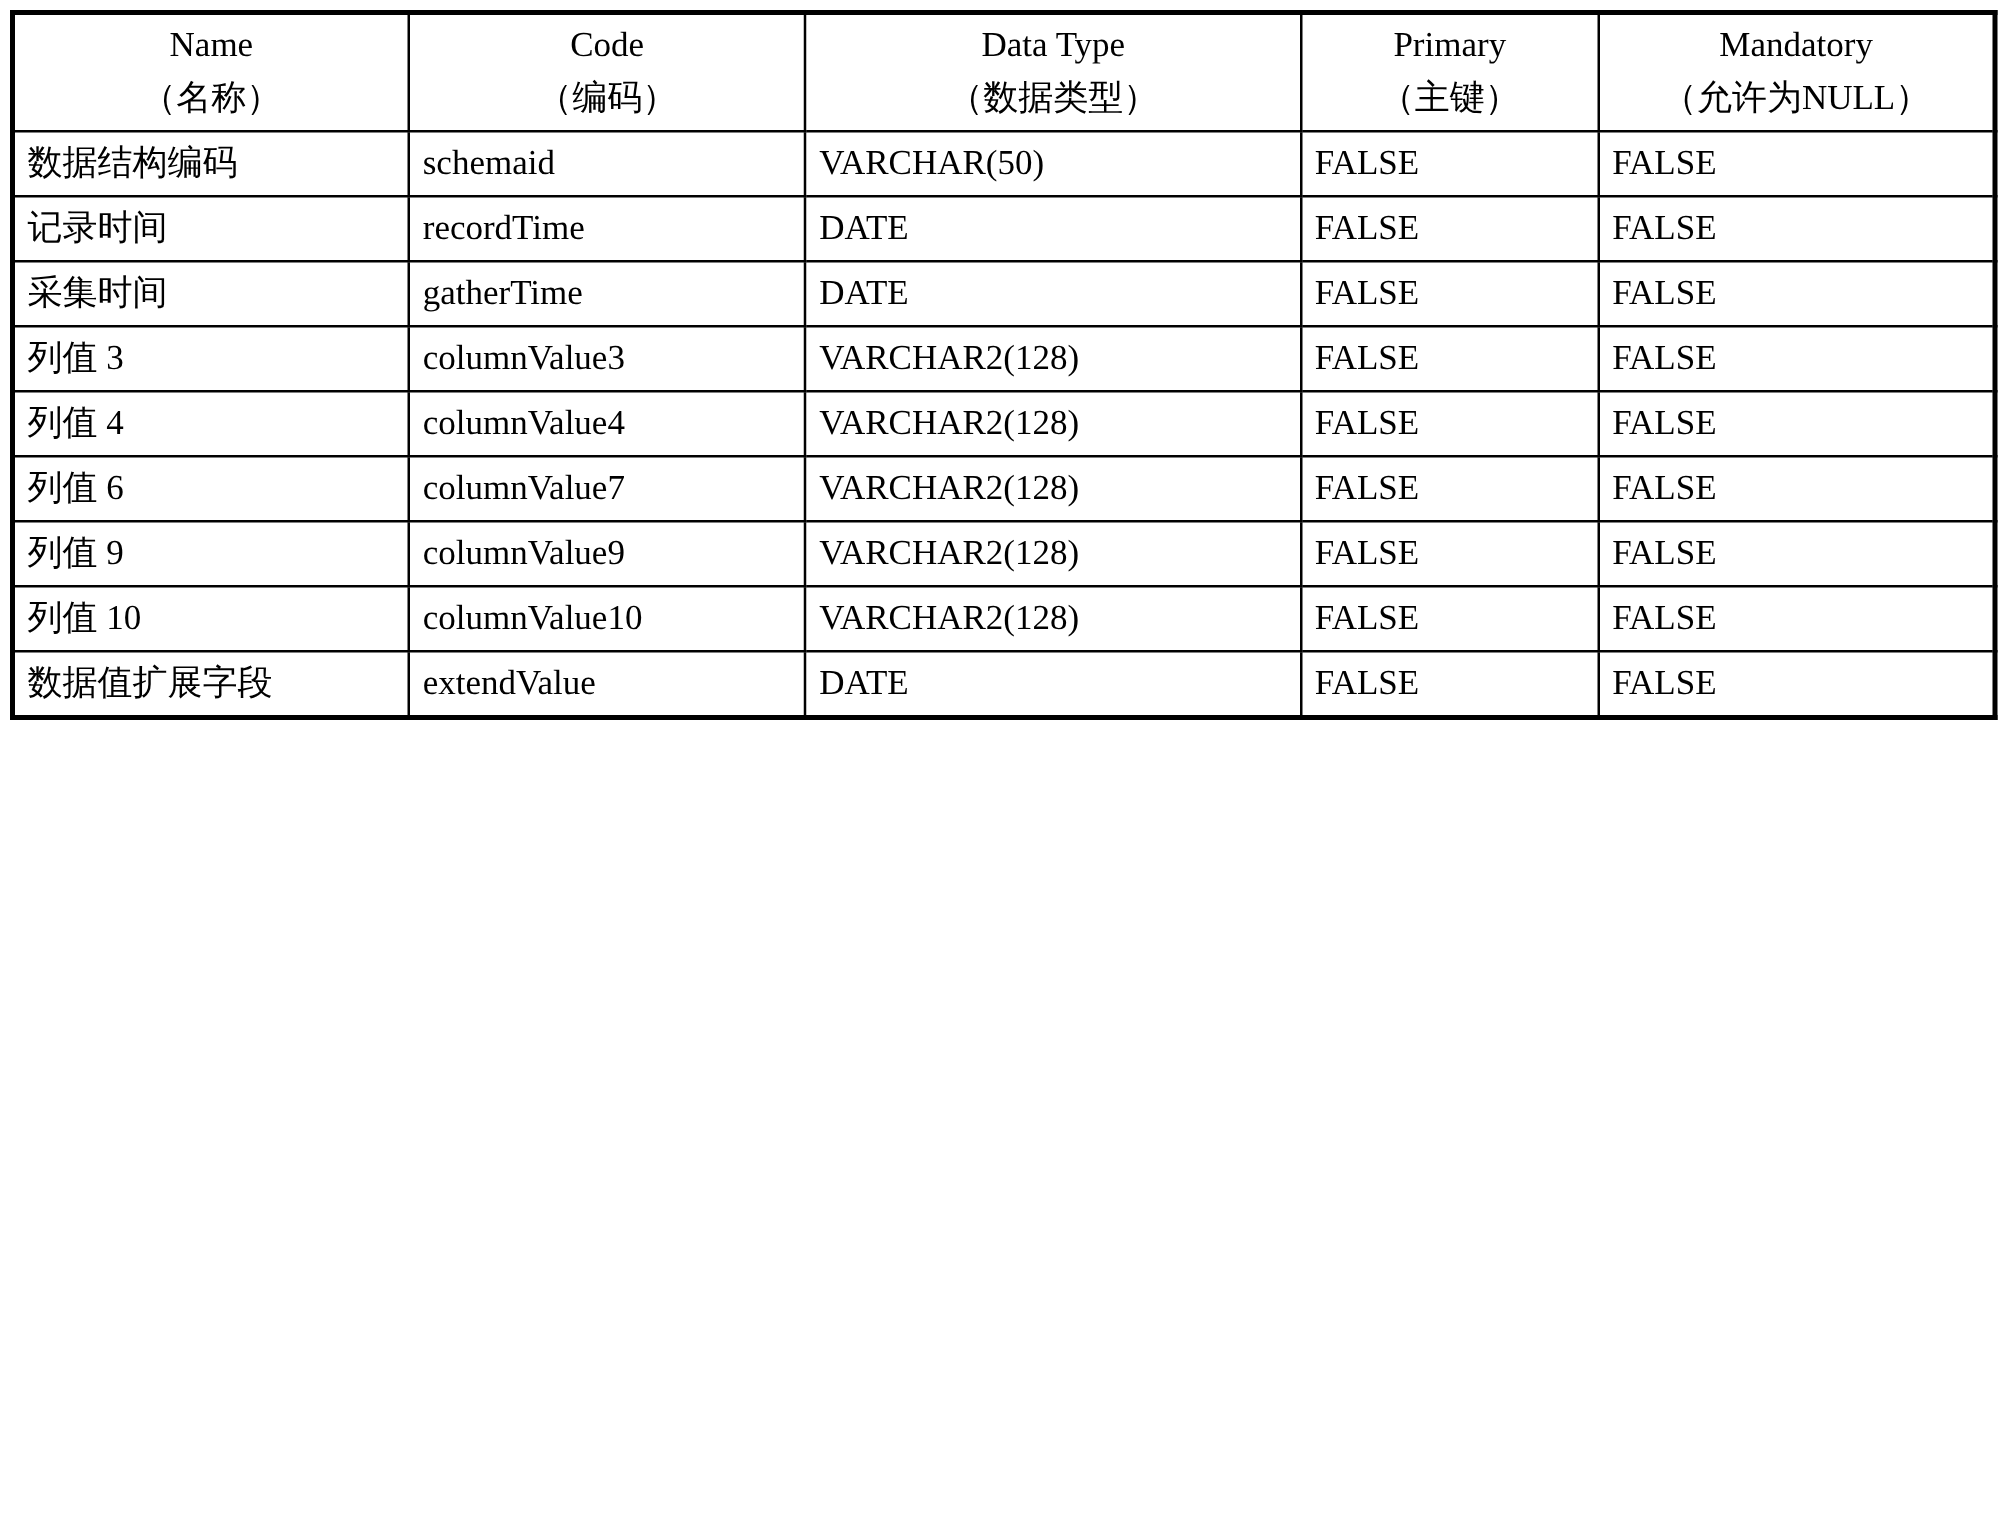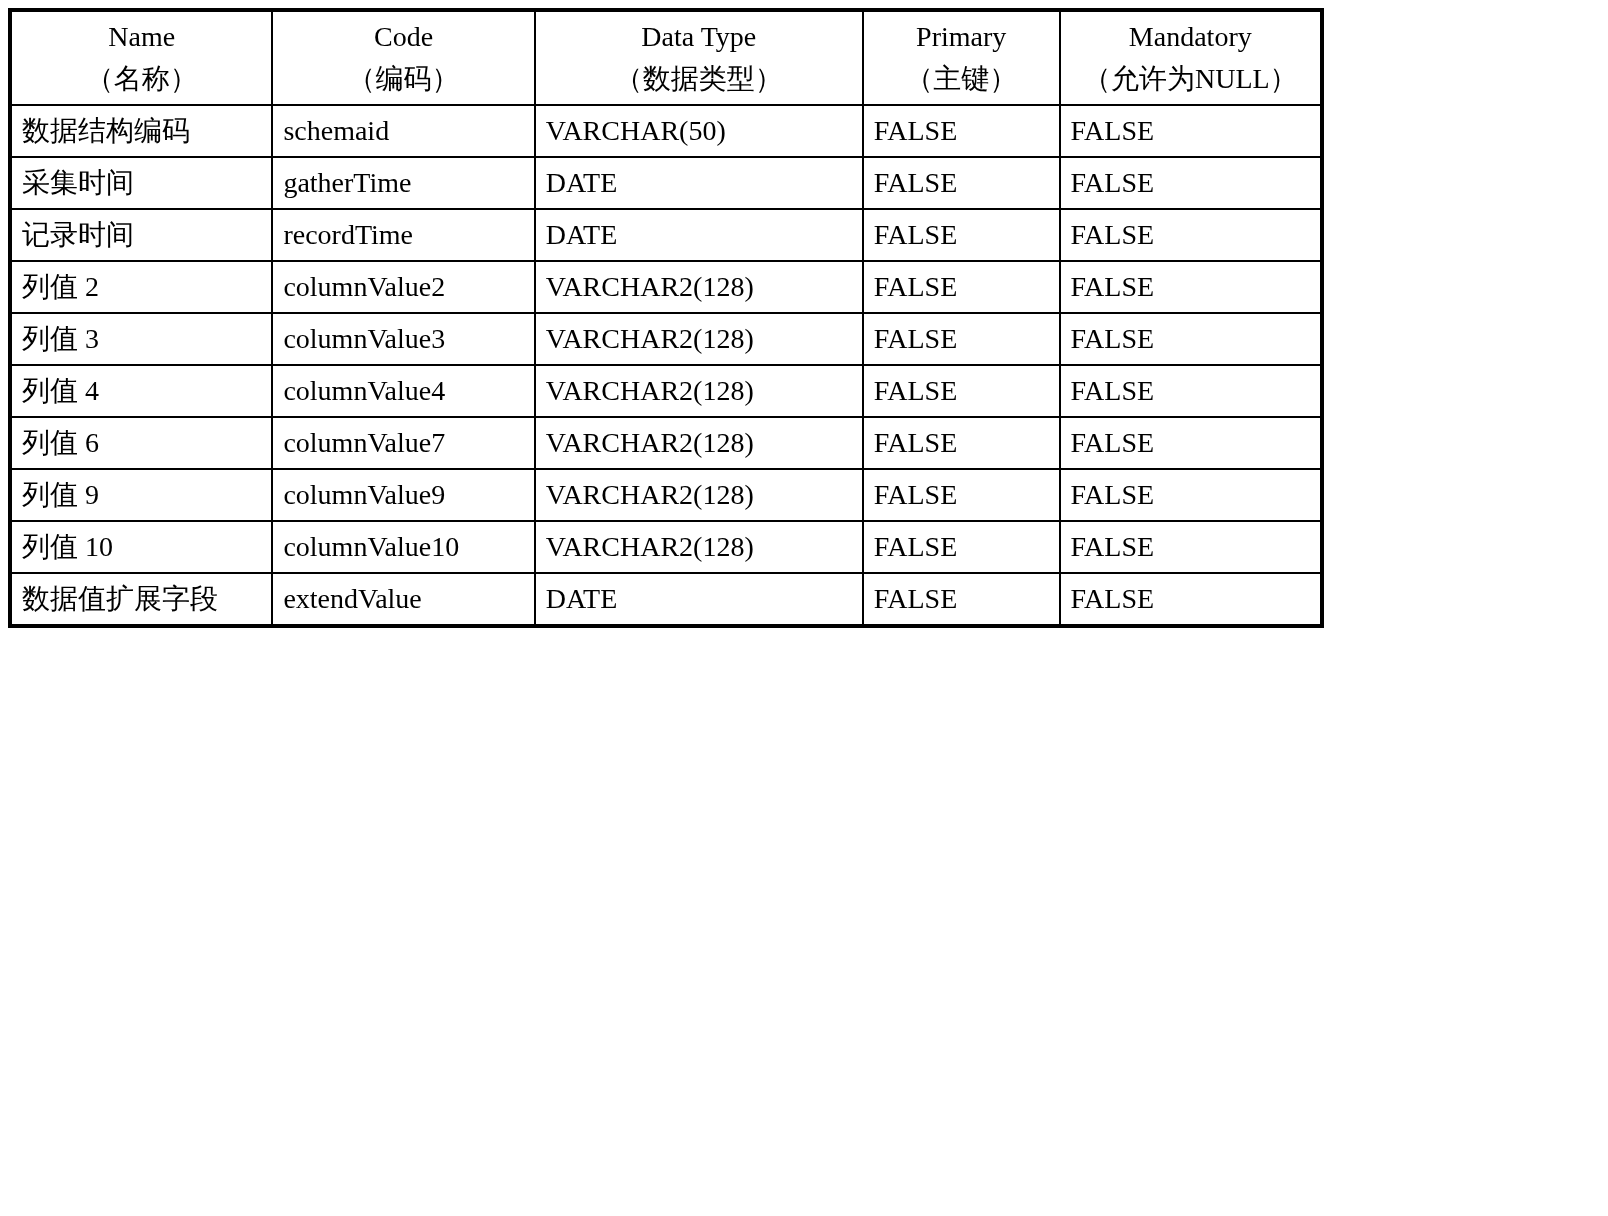--- a/index.html
+++ b/index.html
@@ -5,21 +5,21 @@
   body {
     margin: 0;
     padding: 0;
     background: #fff;
     font-family: "Times New Roman", "SimSun", serif;
     font-size: 28px;
     color: #000;
   }
   table {
     border-collapse: collapse;
-    width: 1316px;
+    width: 1590px;
     margin: 8px;
     border: 4px solid #000;
   }
   th, td {
     border: 2px solid #000;
     padding: 4px 10px;
     text-align: left;
     vertical-align: top;
     line-height: 1.5;
   }
@@ -74,37 +74,30 @@
   </thead>
   <tbody>
       <tr>
         <td>数据结构编码</td>
         <td>schemaid</td>
         <td>VARCHAR(50)</td>
         <td>FALSE</td>
         <td>FALSE</td>
       </tr>
       <tr>
-        <td>采集时间</td>
-        <td>gatherTime</td>
-        <td>DATE</td>
-        <td>FALSE</td>
-        <td>FALSE</td>
-      </tr>
-      <tr>
         <td>记录时间</td>
         <td>recordTime</td>
         <td>DATE</td>
         <td>FALSE</td>
         <td>FALSE</td>
       </tr>
       <tr>
-        <td>列值 2</td>
-        <td>columnValue2</td>
-        <td>VARCHAR2(128)</td>
+        <td>采集时间</td>
+        <td>gatherTime</td>
+        <td>DATE</td>
         <td>FALSE</td>
         <td>FALSE</td>
       </tr>
       <tr>
         <td>列值 3</td>
         <td>columnValue3</td>
         <td>VARCHAR2(128)</td>
         <td>FALSE</td>
         <td>FALSE</td>
       </tr>

